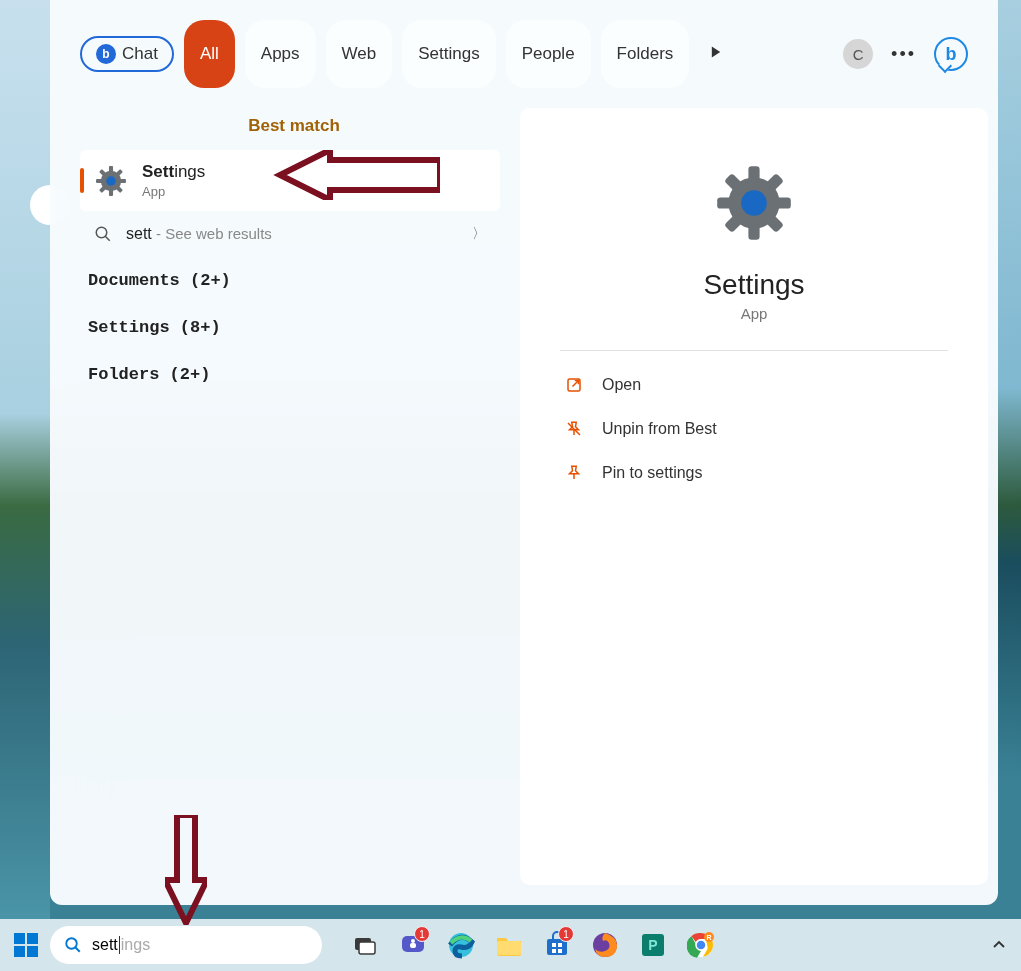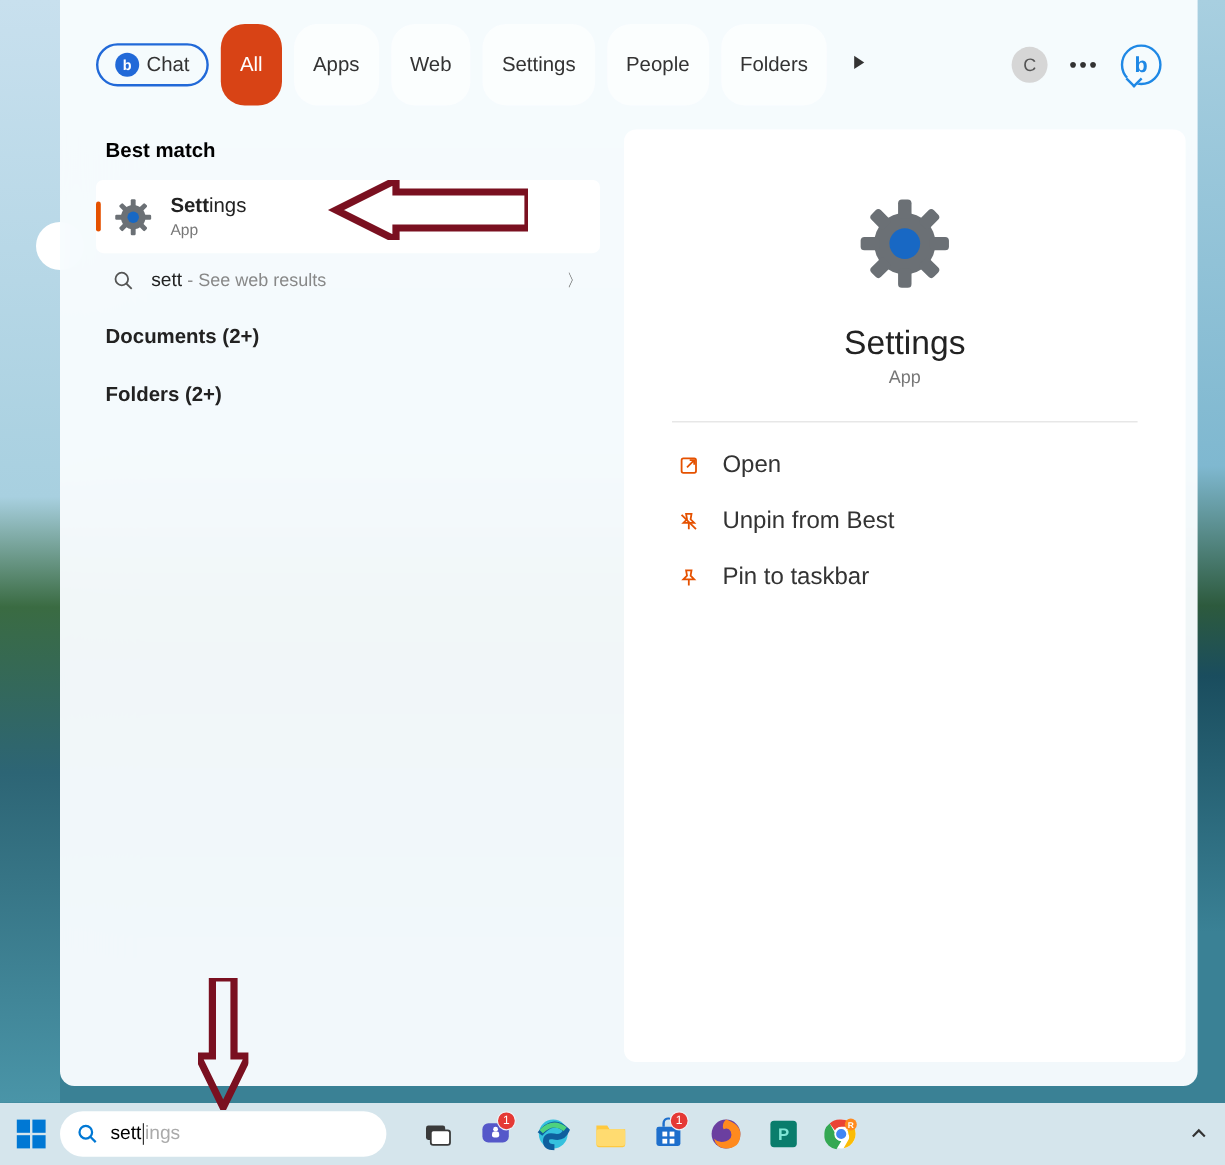--- a/index.html
+++ b/index.html
@@ -16,44 +16,44 @@
     .right-icons { position: absolute; right: 30px; display: flex; align-items: center; gap: 18px; }
     .avatar-c { width: 30px; height: 30px; border-radius: 50%; background: #d6d6d6; display: flex; align-items: center; justify-content: center; font-size: 15px; color: #555; }
     .dots { font-size: 18px; color: #333; cursor: pointer; letter-spacing: 2px; }
     .bing-icon { width: 34px; height: 34px; border-radius: 50%; border: 2px solid #1E88E5; display: flex; align-items: center; justify-content: center; color: #1E88E5; font-weight: bold; font-size: 18px; position: relative; }
     .bing-icon::after { content: ''; position: absolute; bottom: -2px; left: 4px; width: 8px; height: 8px; border-left: 2px solid #1E88E5; border-bottom: 2px solid #1E88E5; background: #f8fcfe; transform: rotate(-45deg); }
     
     .content-area { display: flex; flex: 1; padding: 0 10px 20px 30px; gap: 20px; }
     .left-col { width: 420px; }
     .right-col { flex: 1; background: #fff; border-radius: 10px; padding: 35px 40px; display: flex; flex-direction: column; align-items: center; }
     
-    .section-header { font-size: 17px; font-weight: 600; color: #000000; margin: 8px 0 14px 8px; }
+    .section-header { font-size: 17px; font-weight: 600; color: #a16207; margin: 8px 0 14px 8px; text-align: center; }
     
     .best-match-item { display: flex; align-items: center; background: #fff; border-radius: 6px; padding: 12px 14px; gap: 14px; position: relative; cursor: pointer; }
     .best-match-item::before { content: ''; position: absolute; left: 0; top: 18px; bottom: 18px; width: 4px; background: #E55100; border-radius: 2px; }
     .gear-mini { width: 34px; height: 34px; display: flex; align-items: center; justify-content: center; }
     .gear-mini svg { width: 34px; height: 34px; }
     .bm-title { font-size: 17px; color: #222; }
     .bm-title .match { font-weight: 600; }
     .bm-sub { font-size: 13px; color: #777; margin-top: 2px; }
     
     .web-item { display: flex; align-items: center; padding: 14px 14px; gap: 14px; cursor: pointer; border-radius: 6px; }
     .search-glyph { width: 18px; height: 18px; }
     .web-text { flex: 1; font-size: 16px; color: #222; }
     .web-text .suffix { color: #888; font-size: 15px; }
     .chevron { color: #666; font-size: 14px; }
     
-    .cat-row { font-size: 17px; color: #222; padding: 14px 8px; cursor: pointer; font-weight: 600; }
+    .cat-row { font-size: 17px; color: #222; padding: 14px 8px; cursor: pointer; font-weight: 600; font-family: Liberation Mono, monospace; }
     
     .big-gear { margin-top: 20px; }
     .big-gear svg { width: 80px; height: 80px; }
     .detail-title { font-size: 28px; font-weight: 400; color: #222; margin-top: 22px; }
     .detail-sub { font-size: 15px; color: #777; margin-top: 4px; }
     .divider { width: 100%; height: 1px; background: #e2e2e2; margin: 28px 0 12px; }
-    .action { display: flex; align-items: center; gap: 18px; width: 100%; padding: 12px 4px; cursor: pointer; font-size: 20px; color: #333; }
+    .action { display: flex; align-items: center; gap: 18px; width: 100%; padding: 12px 4px; cursor: pointer; font-size: 16px; color: #333; }
     .action .ico { width: 20px; height: 20px; color: #E55100; display: flex; align-items: center; justify-content: center; }
     
     
     .arrow-left { position: absolute; top: 150px; left: 270px; z-index: 50; }
     .arrow-down { position: absolute; top: 815px; left: 165px; z-index: 50; }
     
     
     .taskbar { position: absolute; bottom: 0; left: 0; right: 0; height: 52px; background: rgba(235,242,248,0.88); backdrop-filter: blur(20px); display: flex; align-items: center; padding: 0 8px; gap: 6px; }
     .start-btn { width: 36px; height: 36px; display: flex; align-items: center; justify-content: center; cursor: pointer; border-radius: 4px; }
     .win-logo { display: grid; grid-template-columns: 1fr 1fr; gap: 2px; width: 24px; height: 24px; }
@@ -130,20 +130,21 @@
       <div class="web-item">
         <svg class="search-glyph" viewBox="0 0 24 24" fill="none" stroke="#555" stroke-width="2">
             <circle cx="10" cy="10" r="7"></circle>
             <line x1="15" y1="15" x2="21" y2="21"></line>
           </svg>
         <div class="web-text"><span>sett</span><span class="suffix"> - See web results</span></div>
         <span class="chevron">〉</span>
       </div>
 
       <div class="cat-row">Documents (2+)</div>
+      <div class="cat-row">Settings (8+)</div>
       <div class="cat-row">Folders (2+)</div>
     </div>
 
     <div class="right-col">
       <div class="big-gear">
         <svg viewBox="0 0 100 100">
             <g fill="#6b7075">
               <circle cx="50" cy="50" r="32"></circle>
               <rect x="43" y="4" width="14" height="20" rx="4"></rect>
               <rect x="43" y="76" width="14" height="20" rx="4"></rect>
@@ -177,21 +178,21 @@
             </svg>
           </span>
         <span>Unpin from Best</span>
       </div>
       <div class="action">
         <span class="ico">
             <svg width="18" height="18" viewBox="0 0 24 24" fill="none" stroke="currentColor" stroke-width="2">
               <path d="M9 3h6l-1 6 4 4H6l4-4-1-6z M12 13v7"></path>
             </svg>
           </span>
-        <span>Pin to taskbar</span>
+        <span>Pin to settings</span>
       </div>
     </div>
   </div>
 </div>
 
 <svg class="arrow-left" width="170" height="50" viewBox="0 0 170 50">
   <path d="M170 10 L60 10 L60 0 L10 25 L60 50 L60 40 L170 40 Z" fill="none" stroke="#7a1020" stroke-width="6"></path>
 </svg>
 <svg class="arrow-down" width="42" height="110" viewBox="0 0 42 110">
   <path d="M12 0 L12 65 L0 65 L21 108 L42 65 L30 65 L30 0 Z" fill="none" stroke="#7a1020" stroke-width="6"></path>

